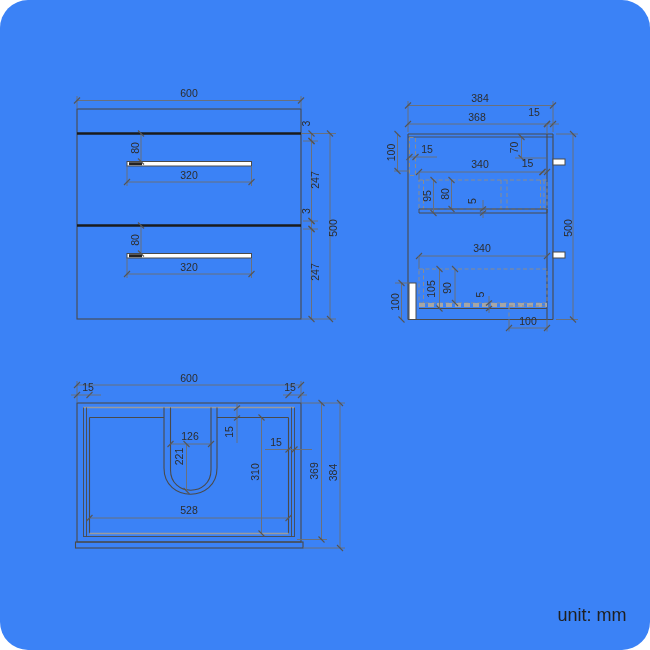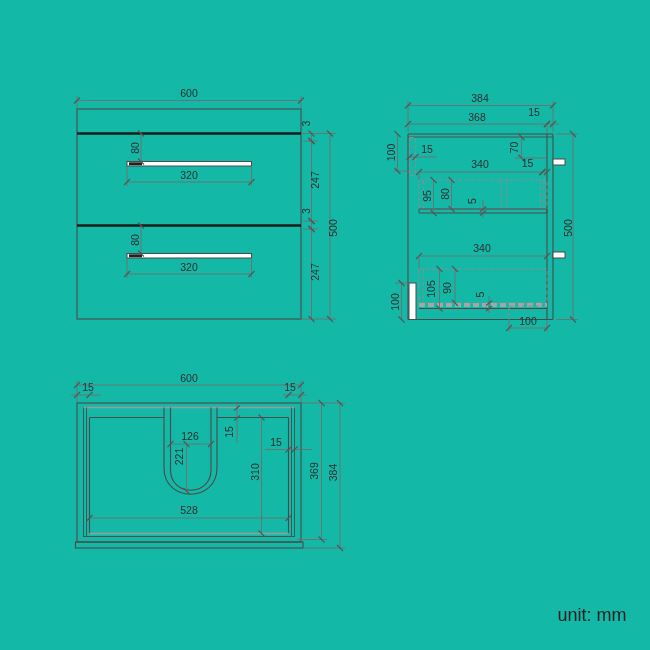--- a/index.html
+++ b/index.html
@@ -1,17 +1,17 @@
 <!DOCTYPE html>
 <html><head>
 <meta charset="utf-8">
 <style>
   html,body{margin:0;padding:0;background:#ffffff;}
-  #canvas{position:relative;width:650px;height:650px;background:#14b8a6;overflow:hidden;
-          font-family:"Liberation Sans",sans-serif;}
+  #canvas{position:relative;width:650px;height:650px;background:#3b82f6;overflow:hidden;
+          font-family:"Liberation Sans",sans-serif;border-radius:28px;}
   svg{position:absolute;left:0;top:0;}
   .s   {stroke:#4a4a4a;stroke-width:1.1;fill:none;}
   .s0  {stroke:#4a4a4a;stroke-width:0.9;fill:none;}
   .sw  {stroke:#4a4a4a;stroke-width:1;fill:#ffffff;}
   .thk {stroke:#1b1b1b;stroke-width:2.6;fill:none;}
   .gry {stroke:#9b9b9b;stroke-width:1.6;fill:none;}
   .dsh {stroke:#8c8c8c;stroke-width:1;stroke-dasharray:4 2.5;fill:none;}
   .dshg{stroke:#a6a6a6;stroke-width:4;stroke-dasharray:6 3;fill:none;}
   .dim {stroke:#6e6e6e;stroke-width:0.9;fill:none;}
   .dm  {stroke:#6e6e6e;stroke-width:0.9;fill:none;marker-start:url(#tk);marker-end:url(#tk);}

